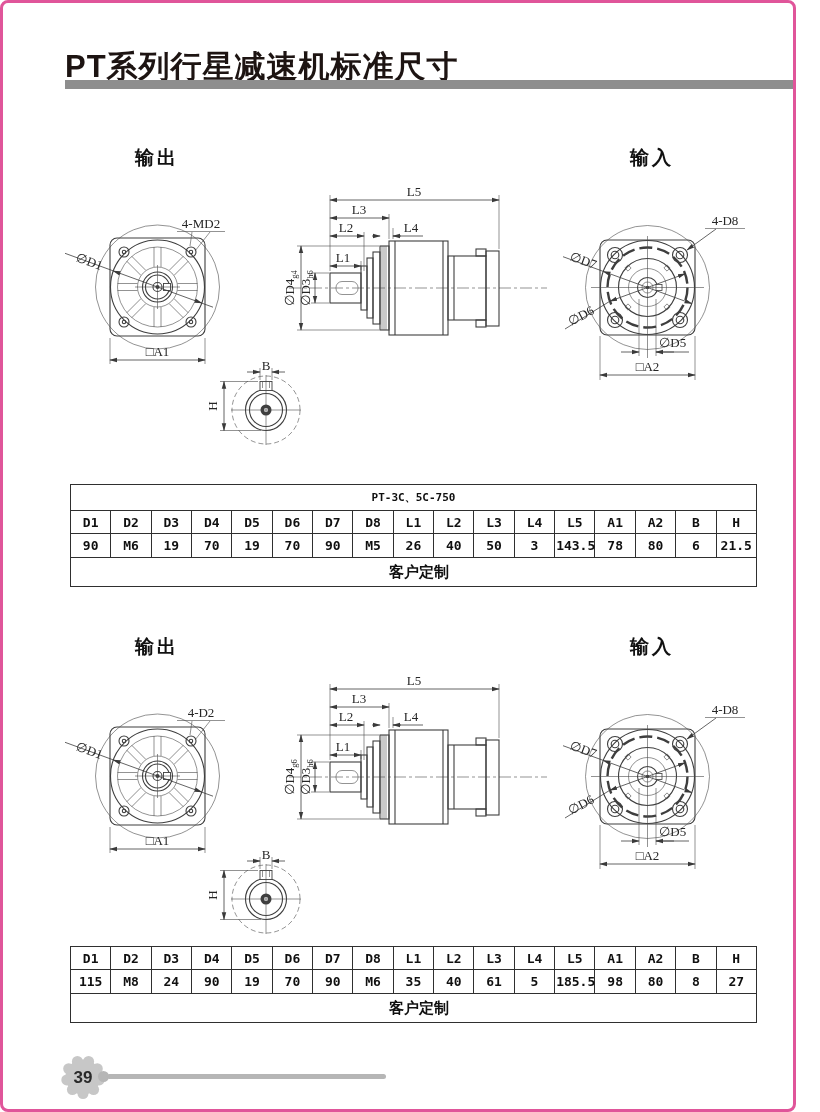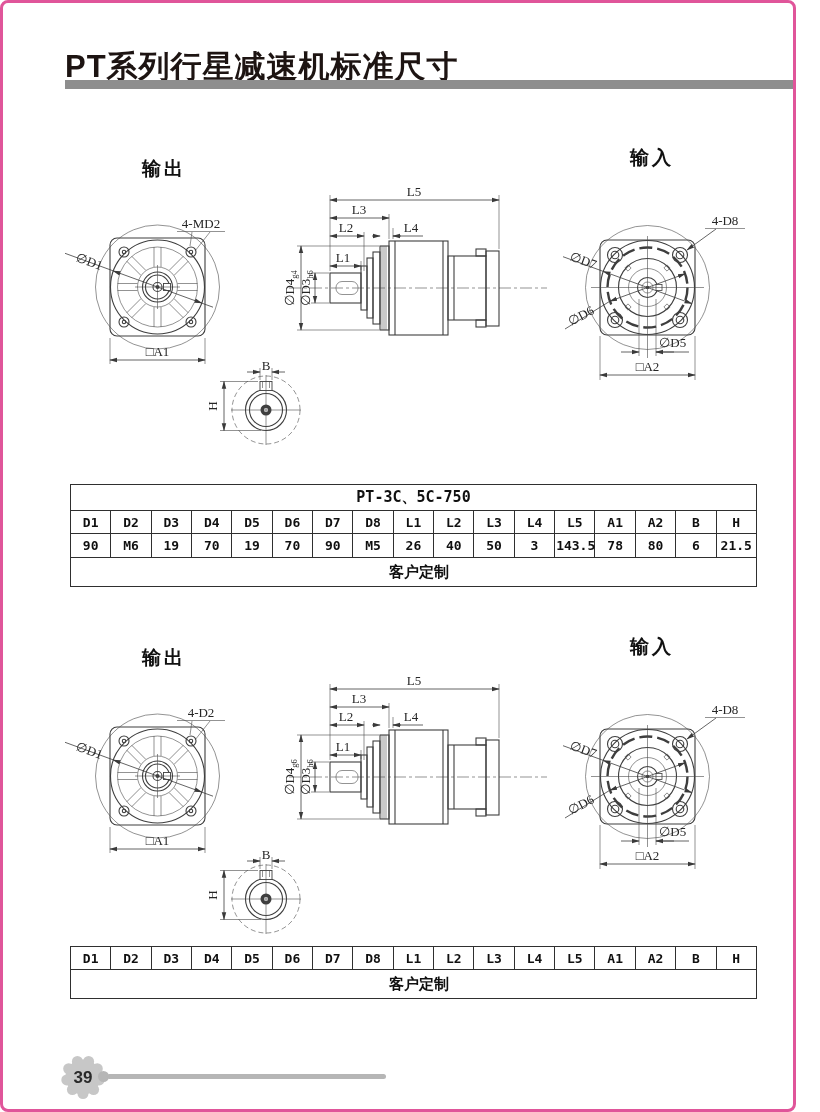--- a/index.html
+++ b/index.html
@@ -6,37 +6,37 @@
   .page{position:relative;width:796px;height:1112px;box-sizing:border-box;
         border:3px solid #e0559a;border-radius:8px;background:#fff;overflow:hidden;
         font-family:"Liberation Sans",sans-serif;}
   .page-title{position:absolute;left:62px;top:22px;font-size:31px;font-weight:bold;
         color:#1d1412;letter-spacing:1px;white-space:nowrap;}
   .title-bar{position:absolute;left:62px;top:77px;right:0;height:9px;background:#8e8e8e;}
 
   .figset{position:absolute;left:0;width:820px;height:360px;}
   #figset-0{top:140px;} #figset-1{top:629px;}
   .vlabel{position:absolute;font-size:19px;font-weight:bold;color:#111;letter-spacing:3px;}
-  .vlabel.out{left:132px;top:13px;margin-left:7px;} .vlabel.in{left:627px;top:2px;}
+  .vlabel.out{left:132px;top:2px;} .vlabel.in{left:627px;top:2px;}
 
   .figset svg{position:absolute;overflow:visible;}
   .svg-front{left:50px;top:58px;} .svg-side{left:280px;top:35px;}
   .svg-input{left:550px;top:25px;} .svg-sect{left:205px;top:217px;}
 
   .ln{fill:none;stroke:#3e3e3e;stroke-width:1.1;}
   .tn{fill:none;stroke:#4a4a4a;stroke-width:0.6;}
   .dm{fill:none;stroke:#3e3e3e;stroke-width:0.8;}
   .figset text{font-family:"Liberation Serif",serif;font-size:13px;fill:#262626;}
   .sub{font-size:8.5px;}
 
   .tbl{position:absolute;left:67px;width:687px;border-collapse:collapse;table-layout:fixed;}
   #tbl-0{top:481px;} #tbl-1{top:943px;}
   .tbl td{border:1px solid #2f2f2f;text-align:center;
           font-family:"DejaVu Sans Mono",monospace;font-weight:bold;color:#101010;}
-  .t-title{font-size:15px;height:23px;}
+  .t-title{font-size:11px;height:23px;}
   .t-h{font-size:13px;height:20px;}
   .t-v{font-size:13px;height:21px;}
   .t-foot{font-size:15px;height:26px;text-align:left;padding-left:12px;
           font-family:"Liberation Sans",sans-serif;}
 
   .gear-badge{position:absolute;left:54px;top:1048px;}
   .page-num{font-family:"Liberation Sans",sans-serif;font-size:17px;font-weight:bold;fill:#2a2a2a;}
   .footer-dot{position:absolute;left:95px;top:1068px;width:11px;height:11px;border-radius:50%;background:#b6b6b6;}
   .footer-rule{position:absolute;left:104px;top:1071px;width:279px;height:5px;border-radius:3px;background:#b6b6b6;}
 </style>
@@ -489,20 +489,39 @@
           <td class="t-h">L2</td>
           <td class="t-h">L3</td>
           <td class="t-h">L4</td>
           <td class="t-h">L5</td>
           <td class="t-h">A1</td>
           <td class="t-h">A2</td>
           <td class="t-h">B</td>
           <td class="t-h">H</td>
         </tr>
         <tr>
+          <td class="t-v">115</td>
+          <td class="t-v">M8</td>
+          <td class="t-v">24</td>
+          <td class="t-v">90</td>
+          <td class="t-v">19</td>
+          <td class="t-v">70</td>
+          <td class="t-v">90</td>
+          <td class="t-v">M6</td>
+          <td class="t-v">35</td>
+          <td class="t-v">40</td>
+          <td class="t-v">61</td>
+          <td class="t-v">5</td>
+          <td class="t-v">185.5</td>
+          <td class="t-v">98</td>
+          <td class="t-v">80</td>
+          <td class="t-v">8</td>
+          <td class="t-v">27</td>
+        </tr>
+        <tr>
           <td colspan="17" class="t-foot">客户定制</td>
         </tr>
       </tbody>
     </table>
 
   <svg class="gear-badge" width="52" height="52" viewBox="0 0 52 52">
     <g fill="#c7c7c7">
       <circle cx="26" cy="42.5" r="5.5"></circle>
         <circle cx="15.4" cy="38.6" r="5.5"></circle>
       <circle cx="9.8" cy="28.9" r="5.5"></circle>

